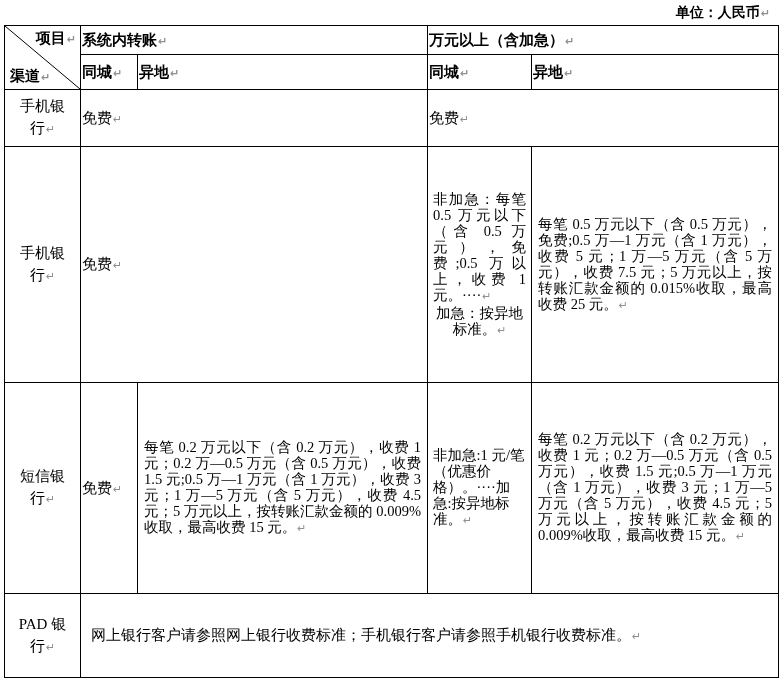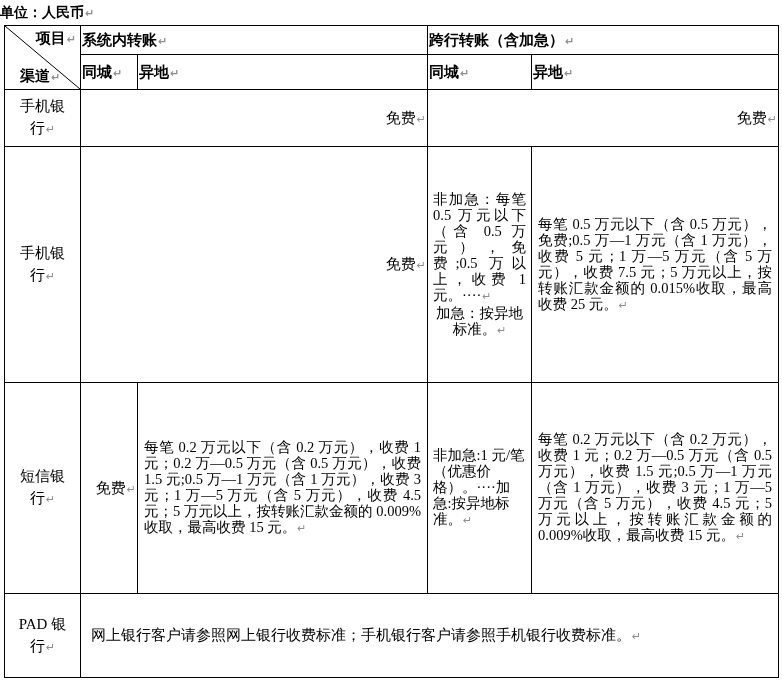--- a/index.html
+++ b/index.html
@@ -3,21 +3,21 @@
 <meta charset="utf-8">
 <style>
   html,body { margin:0; padding:0; background:#ffffff; }
   body {
     width:782px; height:688px; overflow:hidden;
     font-family:"Liberation Serif", serif;
     color:#000000;
     -webkit-font-smoothing:antialiased;
   }
   .unit-line {
-    text-align:left;
+    text-align:right;
     padding:4px 12px 3px 0;
     font-weight:bold;
     font-size:14px;
     height:18px;
     line-height:18px;
   }
   table.fee-table {
     border-collapse:collapse;
     table-layout:fixed;
     margin-left:4px;
@@ -35,32 +35,32 @@
   .hcell {
     text-align:left;
     font-weight:bold;
     font-size:15px;
     vertical-align:middle;
   }
   
   td.corner { position:relative; padding:0; }
   td.corner svg { position:absolute; left:0; top:0; width:100%; height:100%; }
   .corner-top  { position:absolute; top:3px;  right:4px; font-weight:bold; font-size:15px;text-align:right; }
-  .corner-bot  { position:absolute; bottom:3px; left:15px; font-weight:bold; font-size:15px; }
+  .corner-bot  { position:absolute; bottom:3px; left:5px; font-weight:bold; font-size:15px; }
   
   .channel {
     text-align:center;
     font-size:15px;
     vertical-align:middle;
     padding:0 13px;
     line-height:22px;
   }
   
   .free {
-    text-align:right;
+    text-align:left;
     font-size:15px;
     vertical-align:middle;
     margin-left:23px;
   }
   
   .long {
     font-size:14.5px;
     line-height:16px;
     text-align:justify;
     vertical-align:middle;
@@ -112,21 +112,21 @@
       <svg viewBox="0 0 100 100" preserveAspectRatio="none">
         <line x1="0" y1="0" x2="100" y2="100" stroke="#000000" stroke-width="1" vector-effect="non-scaling-stroke"></line>
       </svg>
       <span class="corner-top"><span>项目</span><span class="mark">↵</span></span>
       <span class="corner-bot"><span>渠道</span><span class="mark">↵</span></span>
     </td>
     <td class="hcell" colspan="2">
       <span>系统内转账</span><span class="mark">↵</span>
     </td>
     <td class="hcell" colspan="2">
-      <span>跨行转账（含加急）</span><span class="mark">↵</span>
+      <span>万元以上（含加急）</span><span class="mark">↵</span>
     </td>
   </tr>
 
   <tr class="rh2">
     <td class="hcell">
       <span>同城</span><span class="mark">↵</span>
     </td>
     <td class="hcell">
       <span>异地</span><span class="mark">↵</span>
     </td>

